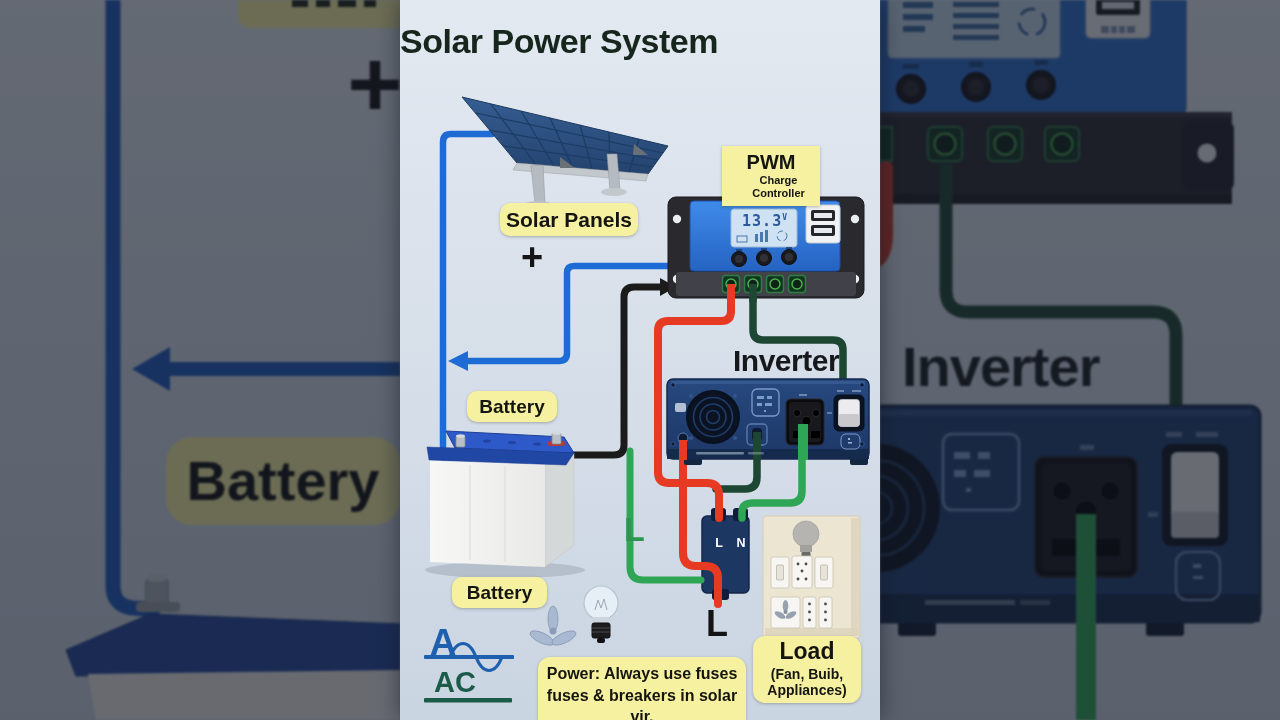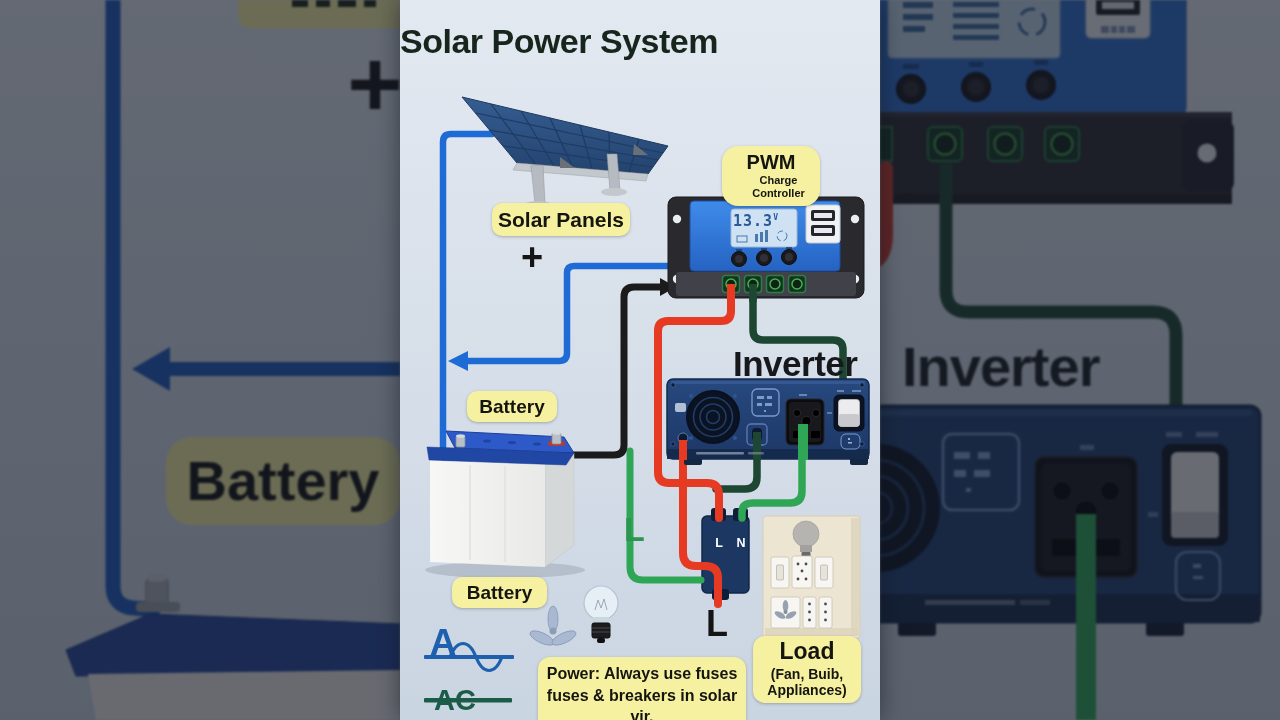--- a/index.html
+++ b/index.html
@@ -13,41 +13,41 @@
           background:linear-gradient(180deg,#e3e9f1 0%,#d8e0ea 45%,#cad5e2 100%);
           box-shadow:0 0 22px rgba(10,15,25,.55);}
   .blurwrap{position:absolute;inset:0;filter:blur(1.2px);}
   .dim{position:absolute;inset:0;background:rgba(20,25,36,.61);z-index:3;pointer-events:none;}
   svg{position:absolute;left:0;top:0;}
   .txt{position:absolute;z-index:4;color:#15150f;}
   .badge{position:absolute;z-index:4;background:#f6f0a1;border-radius:10px;
          box-shadow:0 1px 3px rgba(40,40,20,.3);color:#15150f;font-weight:700;text-align:center;}
   .title{left:0;right:0;top:14px;font-size:34px;line-height:37px;
          font-weight:700;color:#17261c;letter-spacing:-.5px;z-index:4;position:absolute;margin-top:9px;}
-  .solar-badge{left:92px;top:203px;width:138px;height:33px;line-height:33px;font-size:21px;}
+  .solar-badge{left:100px;top:203px;width:138px;height:33px;line-height:33px;font-size:21px;}
   .plus-center{left:121px;top:238px;font-size:38px;font-weight:700;line-height:1;color:#151515;}
-  .pwm-badge{left:322px;top:146px;width:98px;border-radius:16px;padding:5px 0 6px;}
+  .pwm-badge{left:322px;top:146px;width:98px;border-radius:0;padding:5px 0 6px;}
   .pwm-main{font-size:20px;line-height:1.15;font-weight:700;}
   .pwm-sub{font-size:11px;line-height:1.2;font-weight:700;padding-left:15px;}
-  .lcd-text{left:333px;top:212px;width:54px;text-align:left;font-family:"DejaVu Sans Mono",monospace;
+  .lcd-text{left:333px;top:212px;width:54px;text-align:right;font-family:"DejaVu Sans Mono",monospace;
             font-weight:700;font-size:15px;color:#2a5a9a;letter-spacing:1px;}
   .lcd-unit{font-size:8px;vertical-align:super;letter-spacing:0;}
-  .inverter-label{left:333px;top:344px;font-size:35px;font-weight:700;color:#17181c;letter-spacing:-.5px;}
+  .inverter-label{left:333px;top:344px;font-size:30px;font-weight:700;color:#17181c;letter-spacing:-.5px;}
   .battery-badge-1{left:67px;top:391px;width:90px;height:31px;line-height:31px;font-size:19px;}
   .battery-badge-2{left:52px;top:577px;width:95px;height:31px;line-height:31px;font-size:19px;}
   .l-green{left:224px;top:512px;font-size:34px;font-weight:700;color:#2c9550;line-height:1;}
   .l-black{left:306px;top:606px;font-size:36px;font-weight:700;color:#141414;line-height:1;}
   .jl{position:absolute;z-index:4;color:#fff;font-weight:700;font-size:12.5px;width:16px;text-align:center;}
   .jl-l{left:311px;top:536px;} .jl-n{left:333px;top:536px;}
   .load-badge{left:353px;top:636px;width:108px;border-radius:12px;padding:2px 0 4px;}
   .load-main{font-size:23px;line-height:1.2;font-weight:700;}
   .load-sub{font-size:14px;line-height:1.2;font-weight:700;}
   .note-badge{left:138px;top:657px;width:204px;border-radius:12px;padding:6px 2px;font-size:16px;line-height:1.35;}
   .ac-a{left:28px;top:624px;width:30px;text-align:center;font-size:37px;font-weight:700;color:#1e5fae;line-height:1;}
-  .ac-ac{left:34px;top:686px;font-size:29px;font-weight:700;color:#1b5b47;line-height:1;}
+  .ac-ac{left:34px;top:668px;font-size:29px;font-weight:700;color:#1b5b47;line-height:1;}
   .side-plus{left:322px;top:36px;width:106px;text-align:center;font-size:95px;font-weight:700;
              line-height:1;color:#131313;z-index:2;position:absolute;}
   .side-batt{left:166px;top:437px;width:234px;height:88px;line-height:88px;text-align:center;
              font-size:56px;font-weight:700;color:#111;z-index:2;position:absolute;}
   .side-inv{left:22px;top:334px;font-size:56px;font-weight:700;color:#181a1e;letter-spacing:-1px;
             z-index:2;position:absolute;}
 </style>
 </head>
 <body>
 

